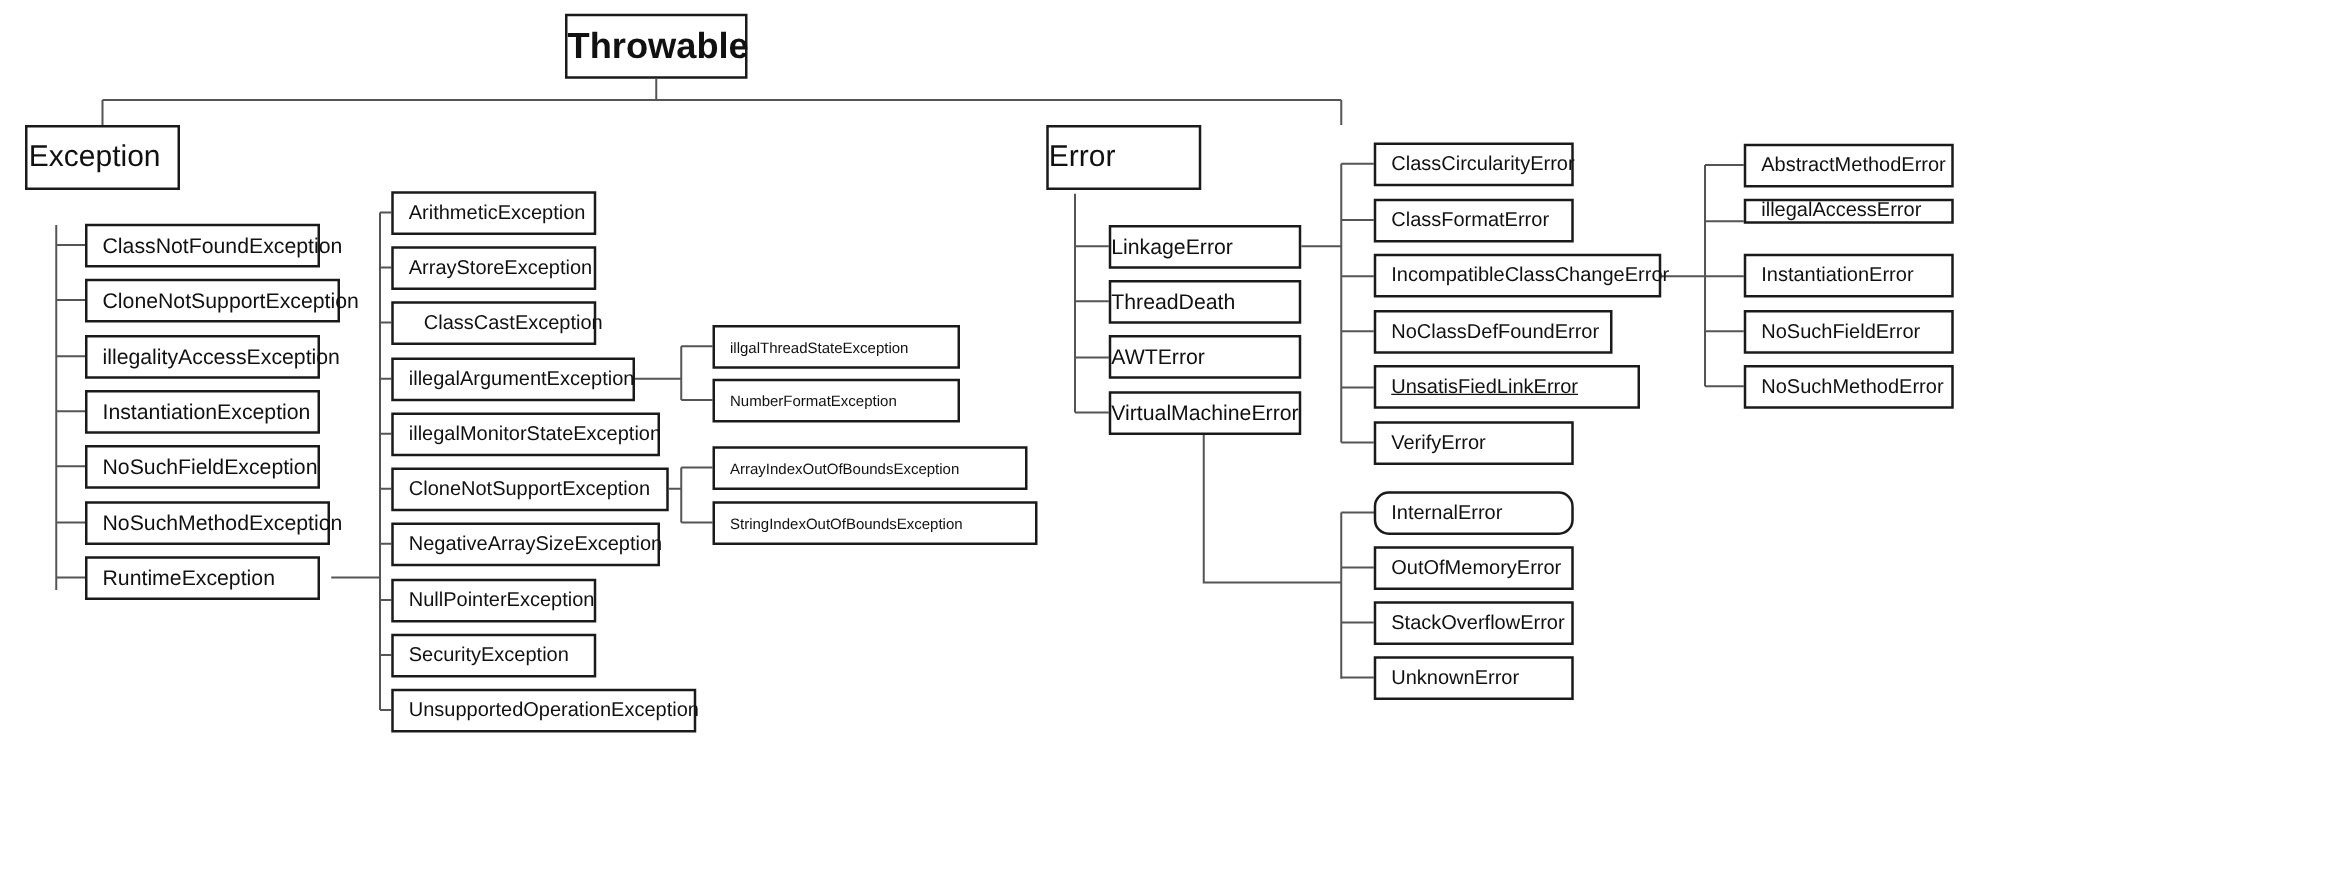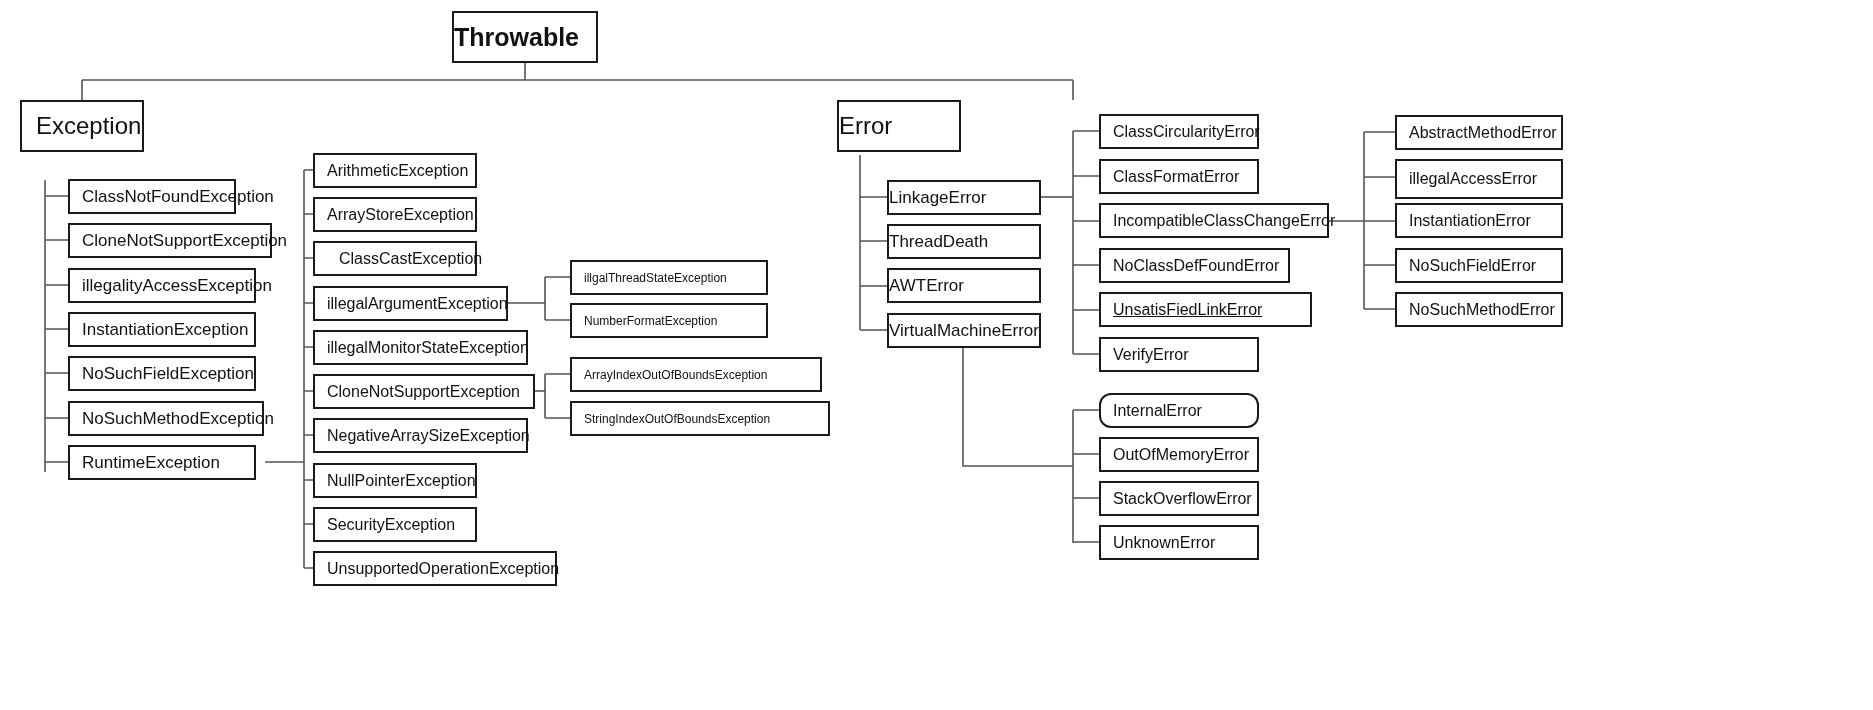--- a/index.html
+++ b/index.html
@@ -2,23 +2,23 @@
 <html><head>
 <meta charset="utf-8">
 <style>
   html,body{margin:0;padding:0;background:#ffffff;}
   body{font-family:"Liberation Sans",sans-serif;}
   #canvas{position:relative;width:1873px;height:710px;background:#ffffff;overflow:hidden;}
   svg.links{position:absolute;left:0;top:0;width:1873px;height:710px;pointer-events:none;}
   .node{position:absolute;box-sizing:border-box;border:2px solid #1a1a1a;background:#ffffff;
         display:flex;align-items:center;white-space:nowrap;color:#111;}
   .node .lbl{display:block;width:100%;}
-  .root{border-width:2.5px;font-weight:bold;font-size:25px;justify-content:center;}
+  .root{border-width:2.5px;font-weight:bold;font-size:29px;justify-content:center;}
   .lvl1{font-size:24px;justify-content:center;}
-  .lvl1.left-align{justify-content:flex-start;padding-left:14px;}
+  .lvl1.left-align{justify-content:flex-start;padding-left:1px;}
   .lvl2{font-size:17px;justify-content:flex-start;padding-left:12px;}
   .lvl2.center{justify-content:center;padding-left:0;}
   .lvl3{font-size:16px;justify-content:flex-start;padding-left:12px;}
   .lvl4{font-size:12px;justify-content:flex-start;padding-left:12px;}
 </style>
 </head>
 <body>
 
 <div id="canvas">
 
@@ -64,21 +64,21 @@
   </div>
 
   <div class="node lvl1 left-align" style="left:20px;top:100px;width:124px;height:52px;">
     <span class="lbl">Exception</span>
   </div>
 
   <div class="node lvl1" style="left:837px;top:100px;width:124px;height:52px;">
     <span class="lbl">Error</span>
   </div>
 
-  <div class="node lvl2" style="left:68px;top:179px;width:168px;height:35px;">
+  <div class="node lvl2" style="left:68px;top:179px;width:188px;height:35px;">
       <span class="lbl">ClassNotFoundException</span>
     </div>
   <div class="node lvl2" style="left:68px;top:223px;width:204px;height:35px;">
       <span class="lbl">CloneNotSupportException</span>
     </div>
   <div class="node lvl2" style="left:68px;top:268px;width:188px;height:35px;">
       <span class="lbl">illegalityAccessException</span>
     </div>
   <div class="node lvl2" style="left:68px;top:312px;width:188px;height:35px;">
       <span class="lbl">InstantiationException</span>
@@ -179,21 +179,21 @@
   <div class="node lvl3" style="left:1099px;top:481px;width:160px;height:35px;">
       <span class="lbl">StackOverflowError</span>
     </div>
   <div class="node lvl3" style="left:1099px;top:525px;width:160px;height:35px;">
       <span class="lbl">UnknownError</span>
     </div>
 
   <div class="node lvl3" style="left:1395px;top:115px;width:168px;height:35px;">
       <span class="lbl">AbstractMethodError</span>
     </div>
-  <div class="node lvl3" style="left:1395px;top:159px;width:168px;height:40px;">
+  <div class="node lvl3" style="left:1395px;top:159px;width:168px;height:20px;">
       <span class="lbl">illegalAccessError</span>
     </div>
   <div class="node lvl3" style="left:1395px;top:203px;width:168px;height:35px;">
       <span class="lbl">InstantiationError</span>
     </div>
   <div class="node lvl3" style="left:1395px;top:248px;width:168px;height:35px;">
       <span class="lbl">NoSuchFieldError</span>
     </div>
   <div class="node lvl3" style="left:1395px;top:292px;width:168px;height:35px;">
       <span class="lbl">NoSuchMethodError</span>

